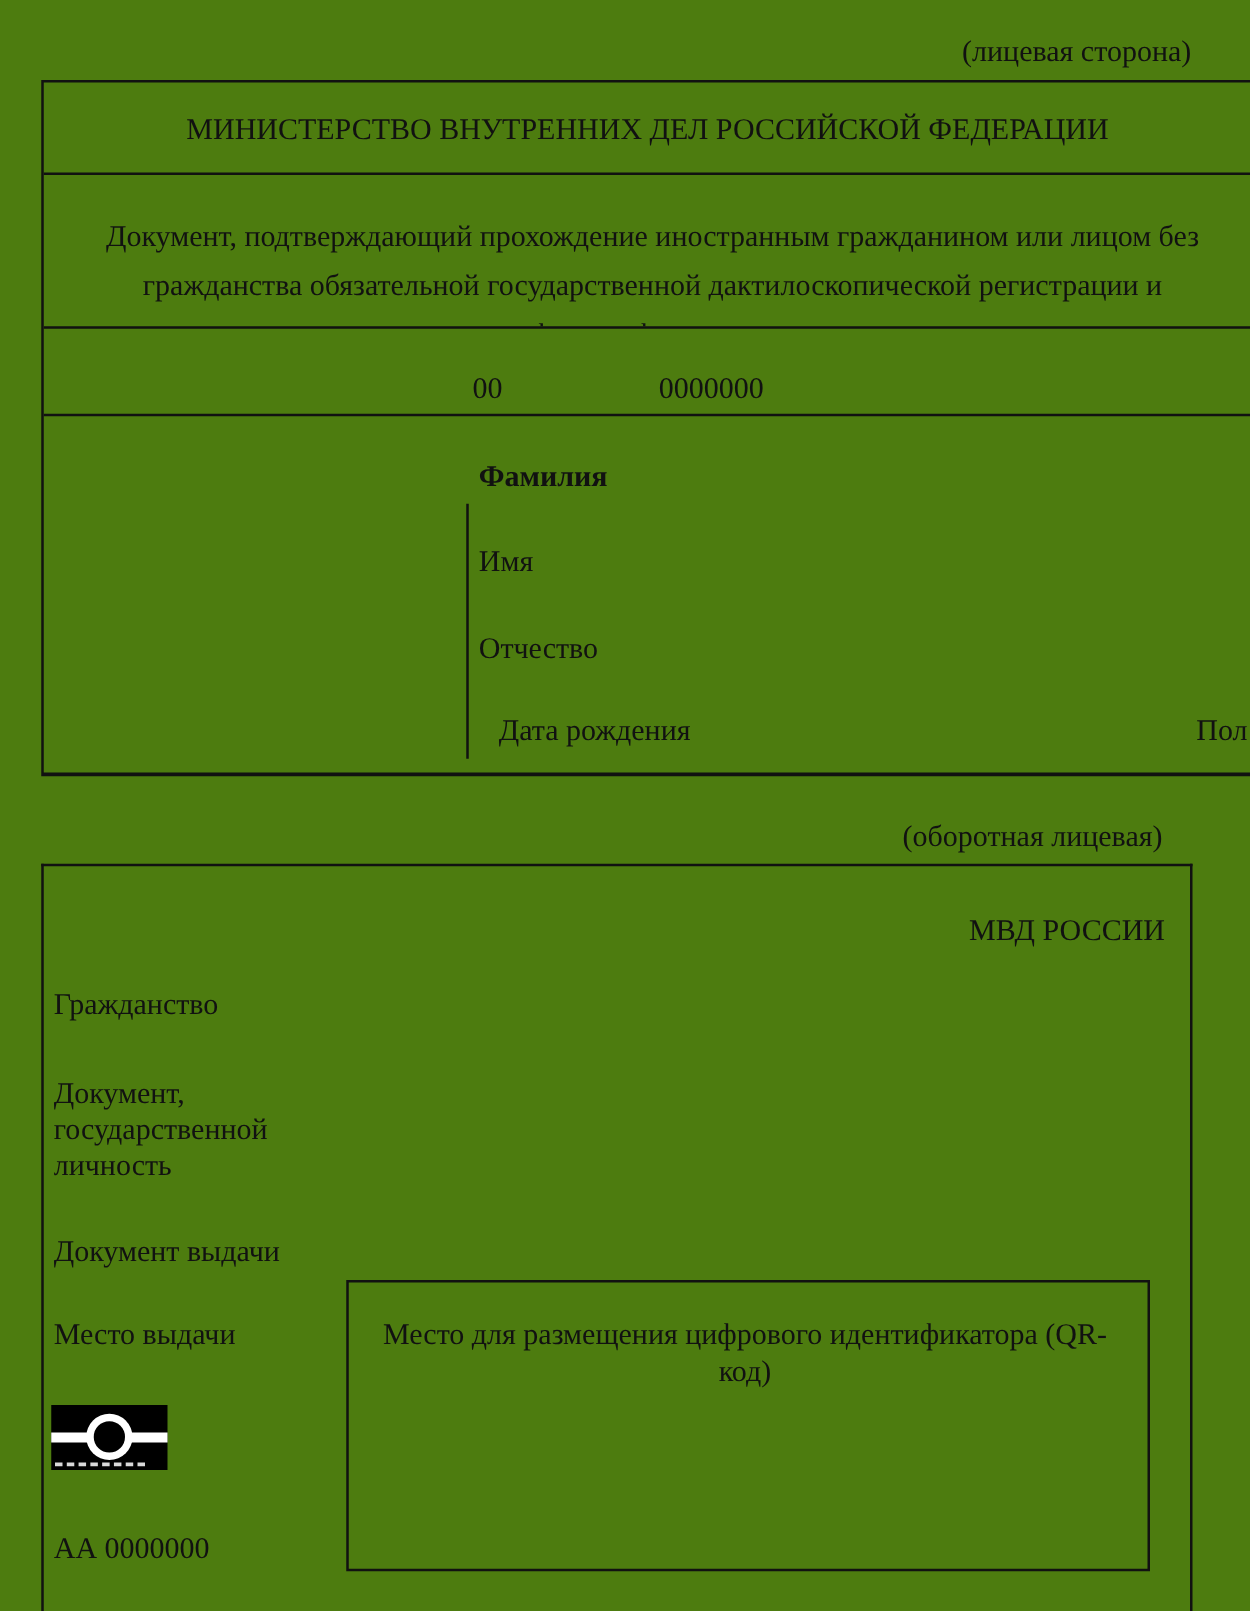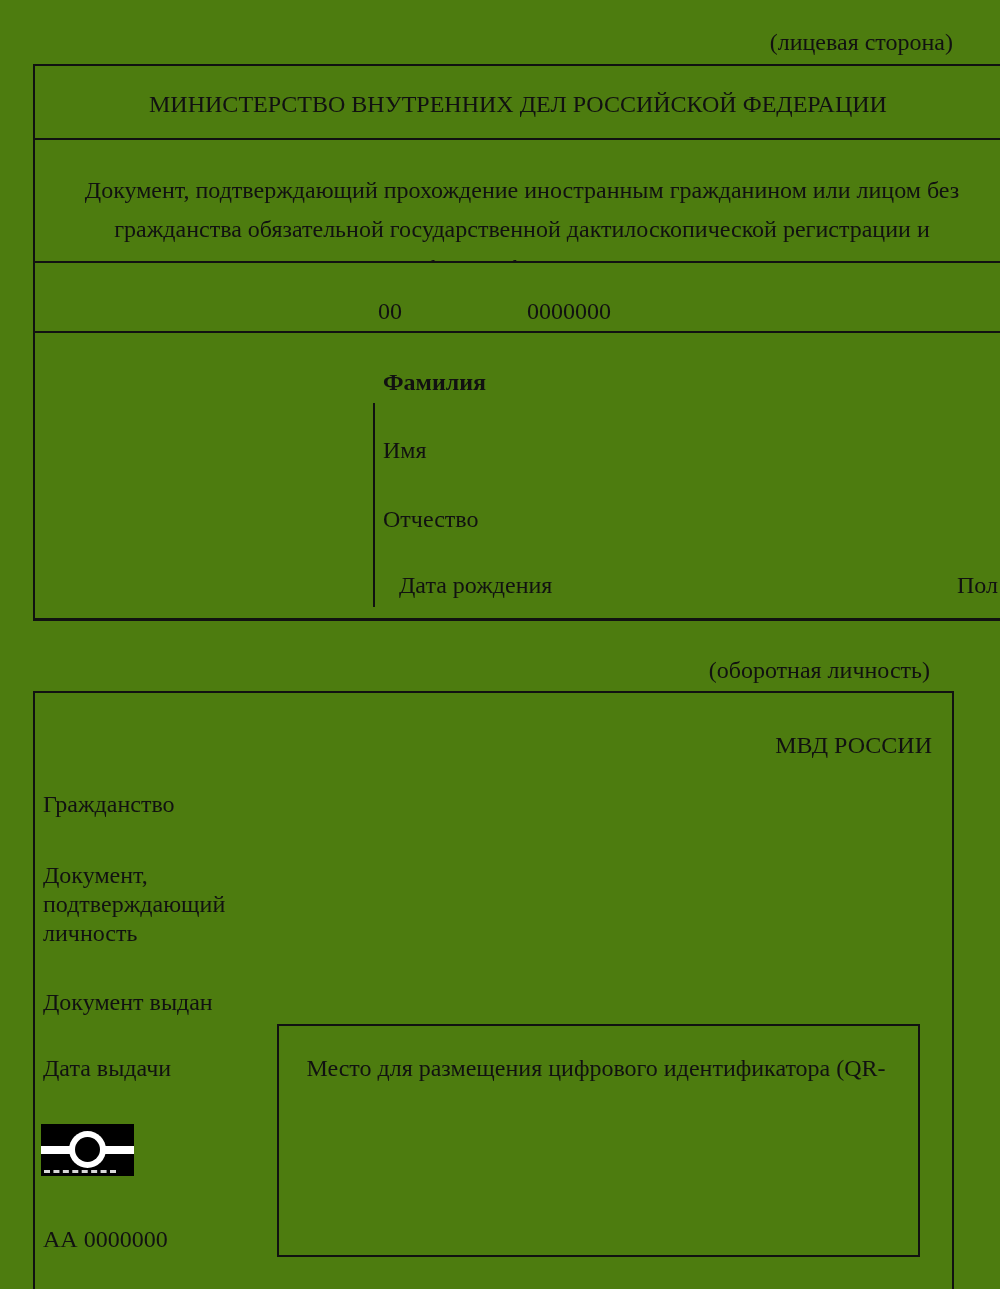--- a/index.html
+++ b/index.html
@@ -200,37 +200,38 @@
     <div class="row-fields">
       <div class="vline"></div>
       <span class="f-label f-surname">Фамилия</span>
       <span class="f-label f-name">Имя</span>
       <span class="f-label f-patronymic">Отчество</span>
       <span class="f-label f-birthdate">Дата рождения</span>
       <span class="f-label f-sex">Пол</span>
     </div>
   </div>
 
-  <div class="side-label back-label">(оборотная личность)</div>
+  <div class="side-label back-label">(оборотная лицевая)</div>
 
   <div class="back-card">
     <span class="b-label b-agency">МВД РОССИИ</span>
     <span class="b-label b-citizenship">Гражданство</span>
-    <div class="b-label b-identity">Документ, подтверждающий личность</div>
-    <span class="b-label b-issued">Документ выдан</span>
-    <span class="b-label b-issuedate">Дата выдачи</span>
+    <div class="b-label b-identity">Документ, государственной личность</div>
+    <span class="b-label b-issued">Документ выдачи</span>
+    <span class="b-label b-issuedate">Место выдачи</span>
 
     <div class="stamp">
       <div class="stamp-stripe"></div>
       <div class="stamp-ring">
         <div class="stamp-core"></div>
       </div>
       <div class="stamp-microtext"></div>
     </div>
 
     <span class="b-label b-blanknum">АА 0000000</span>
 
     <div class="qr-box">
       <span class="qr-line">Место для размещения цифрового идентификатора (QR-</span>
+      <span class="qr-line">код)</span>
     </div>
   </div>
 
 </div>
 
 </body></html>

